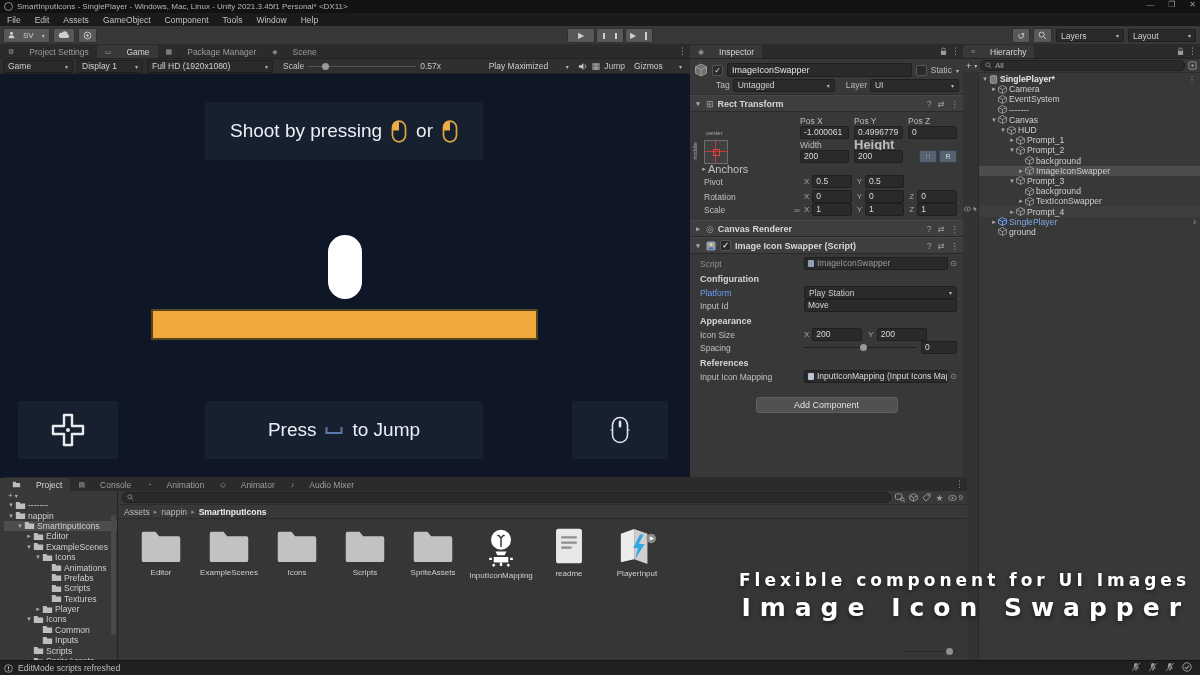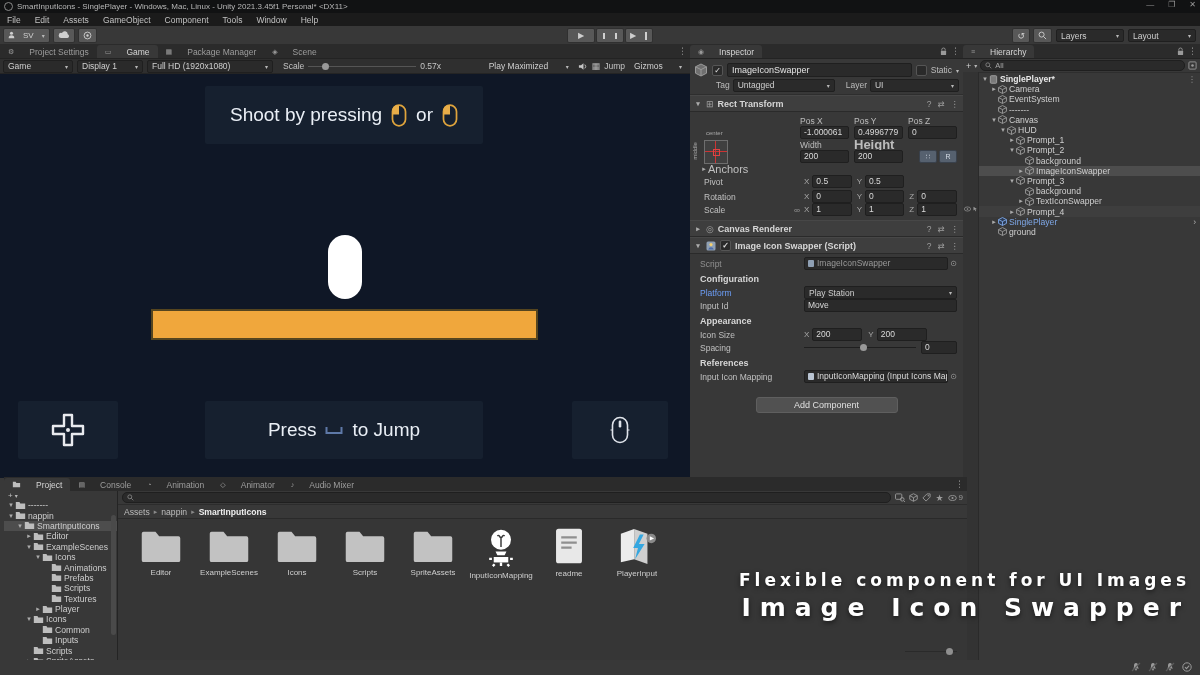--- a/index.html
+++ b/index.html
@@ -239,21 +239,21 @@
       <span style="font-size:9px;color:#b5b5b5;">▦</span>
       <span>Jump</span>
       <div class="dd" style="width:48px;background:transparent;border-color:transparent;text-align:center;">
           <span>Gizmos</span>
           <span class="caret">▾</span>
         </div>
     </div>
 
     <div id="viewport">
 
-      <div class="hudpanel" style="left:205px;top:12px;width:278px;height:58px;">
+      <div class="hudpanel" style="left:205px;top:28px;width:278px;height:58px;">
         <div class="hudtext">
           <span>Shoot by pressing</span>
           <svg width="16" height="23" viewBox="0 0 16 24">
               <rect x="1.2" y="1.2" width="13.6" height="21.6" rx="6.8" fill="none" stroke="#DFA43C" stroke-width="1.8"></rect>
               <path d="M8 1.2H6A4.8 4.8 0 0 0 1.2 6v5H8Z" fill="#E9AE49"></path>
             </svg>
           <span>or</span>
           <svg width="16" height="23" viewBox="0 0 16 24">
               <rect x="1.2" y="1.2" width="13.6" height="21.6" rx="6.8" fill="none" stroke="#DFA43C" stroke-width="1.8"></rect>
               <path d="M8 1.2H6A4.8 4.8 0 0 0 1.2 6v5H8Z" fill="#E9AE49"></path>
@@ -952,20 +952,28 @@
             <span class="flab">PlayerInput</span>
           </div>
         </div>
       <div id="p-zoom">
           <div class="track"></div>
           <div class="thumb"></div>
         </div>
     </div>
   </div>
 
+  <div id="statusbar" class="abs">
+    <svg width="9" height="9" viewBox="0 0 10 10">
+        <circle cx="5" cy="5" r="4.3" fill="none" stroke="#9a9a9a"></circle>
+        <path d="M5 2.6v3" stroke="#bdbdbd" stroke-width="1.2"></path>
+        <circle cx="5" cy="7.2" r="0.7" fill="#bdbdbd"></circle>
+      </svg>
+    <span>EditMode scripts refreshed</span>
+  </div>
   <div id="status-icons" class="abs">
     <svg width="10" height="10" viewBox="0 0 10 10">
         <path d="M5 1C3.5 1 3 2.3 3 3.6V5.2L2 6.6h6L7 5.2V3.6C7 2.3 6.5 1 5 1Z" fill="#9a9a9a"></path>
         <circle cx="5" cy="7.6" r="0.9" fill="#9a9a9a"></circle>
         <path d="M1 9 9 1" stroke="#5a5a5a" stroke-width="1.2"></path>
       </svg>
     <svg width="10" height="10" viewBox="0 0 10 10">
         <path d="M5 1C3.5 1 3 2.3 3 3.6V5.2L2 6.6h6L7 5.2V3.6C7 2.3 6.5 1 5 1Z" fill="#9a9a9a"></path>
         <circle cx="5" cy="7.6" r="0.9" fill="#9a9a9a"></circle>
         <path d="M1 9 9 1" stroke="#5a5a5a" stroke-width="1.2"></path>

